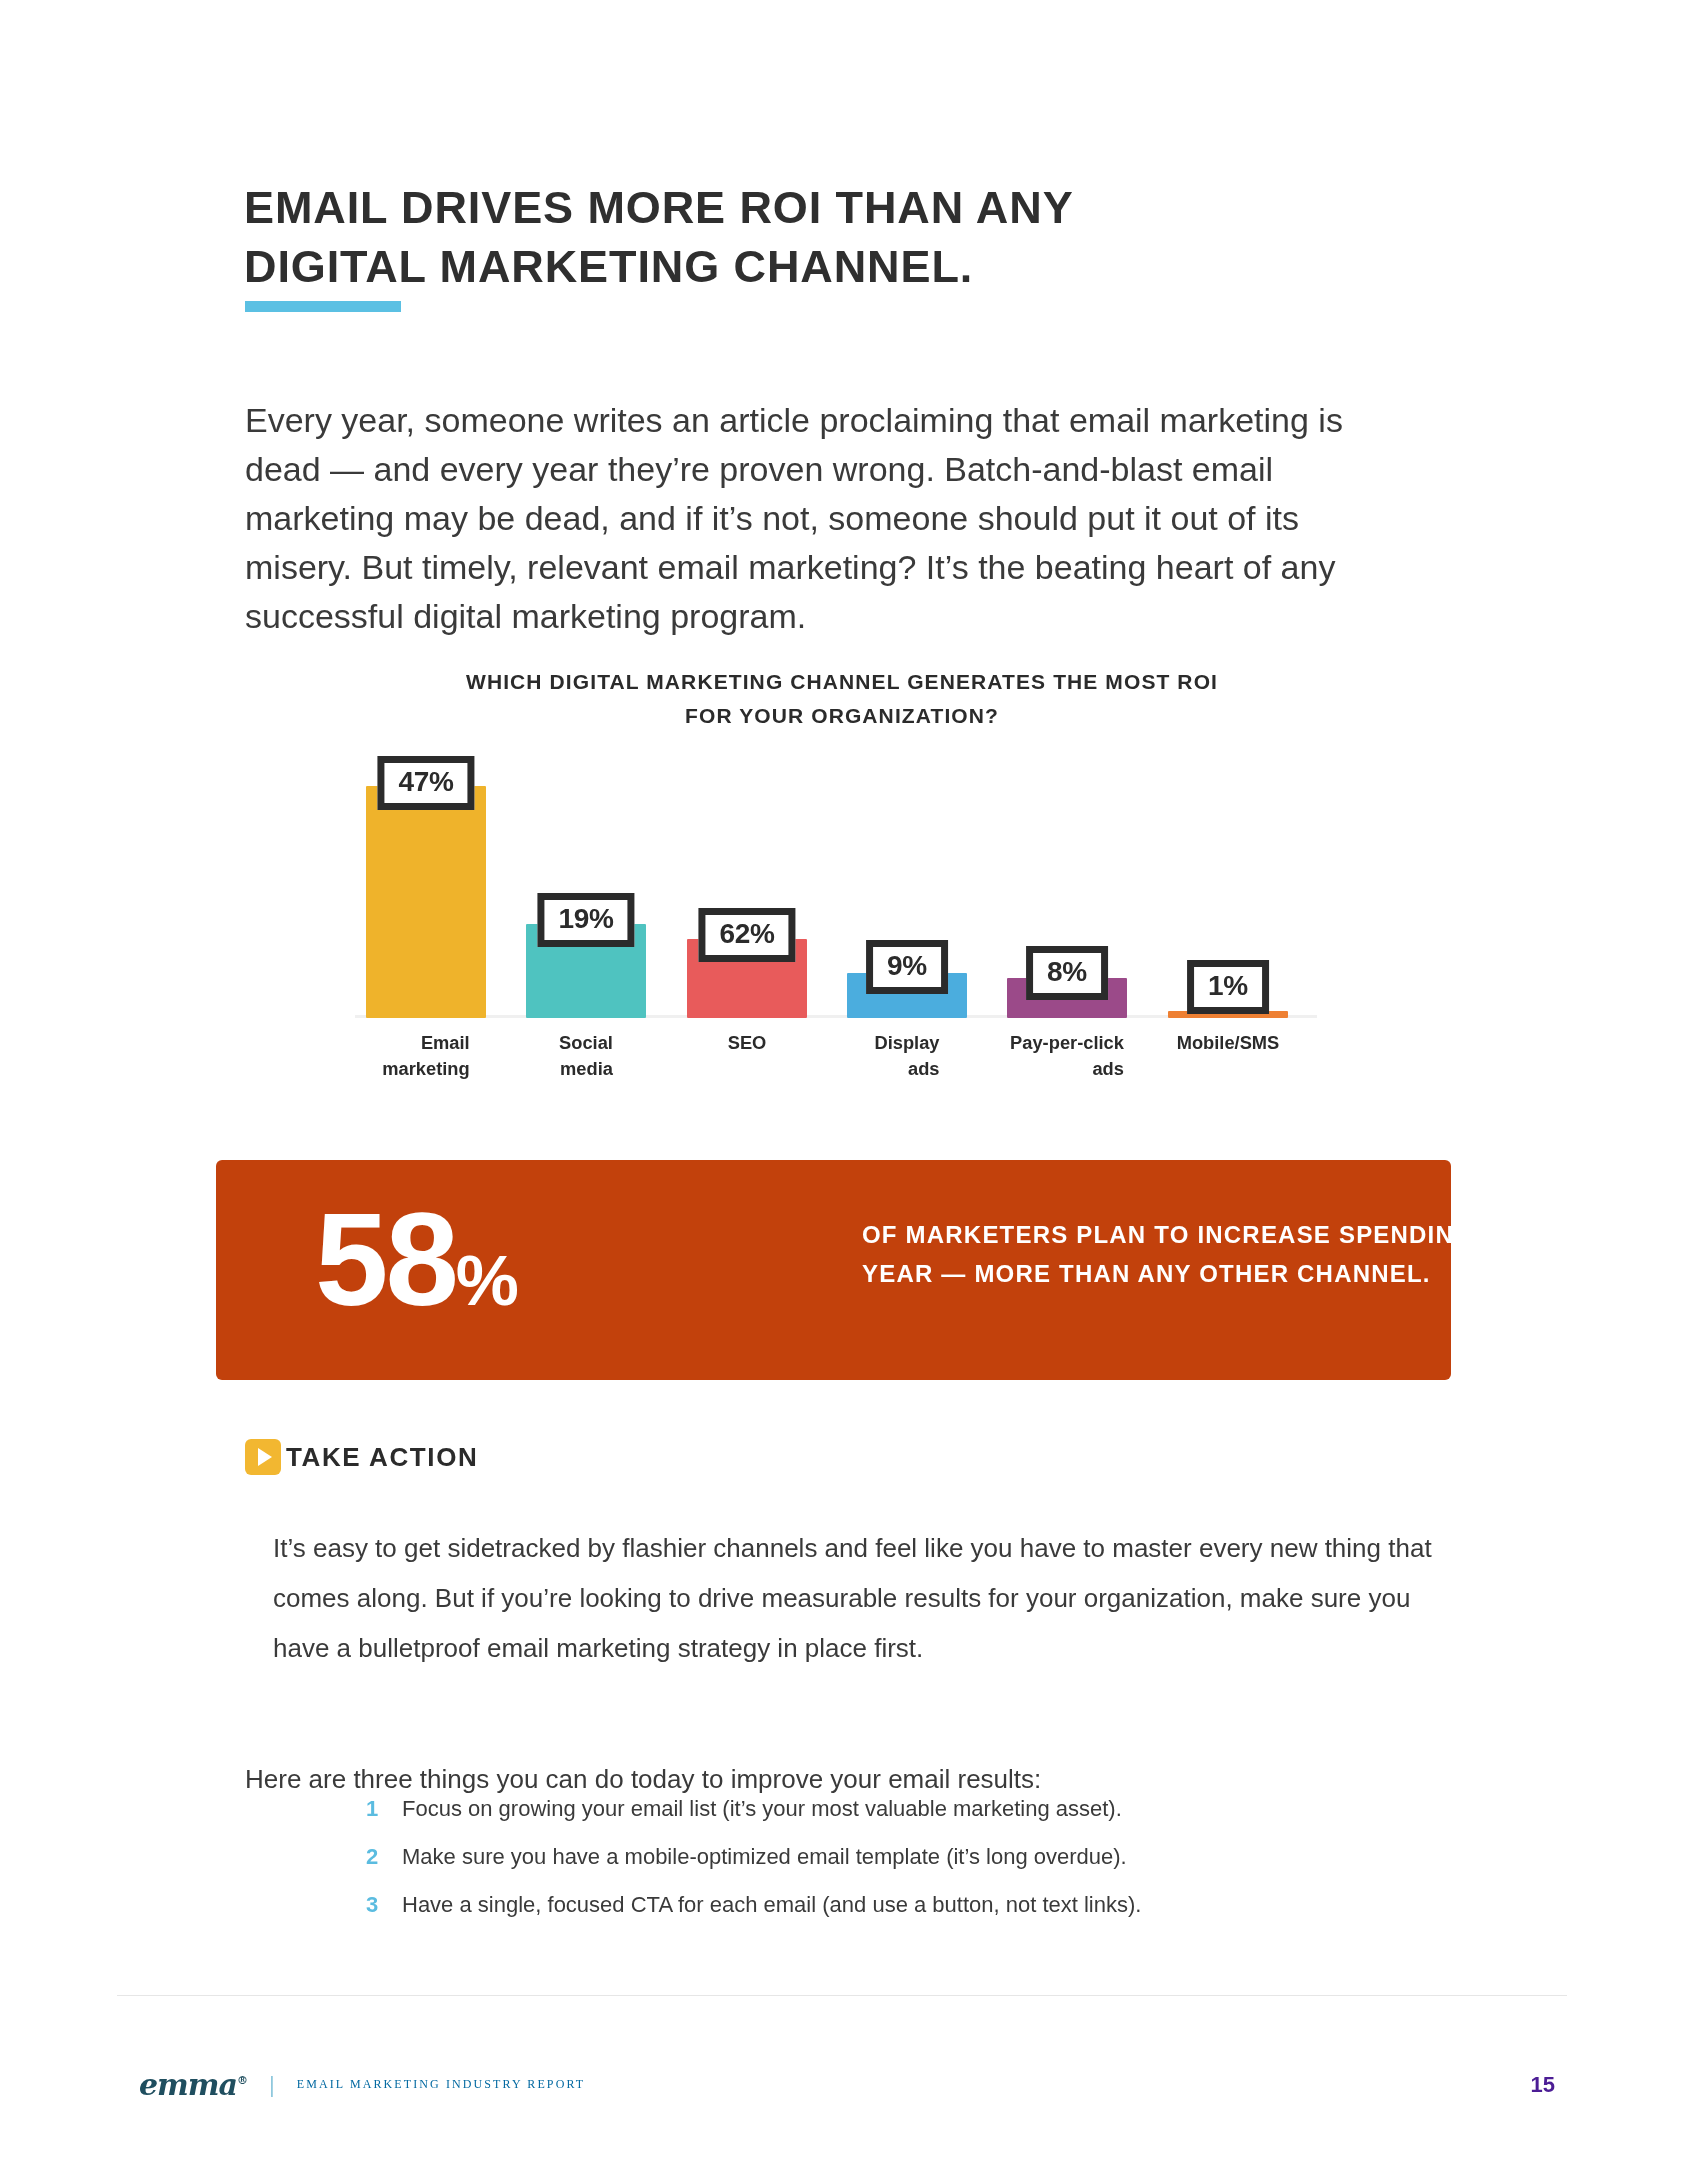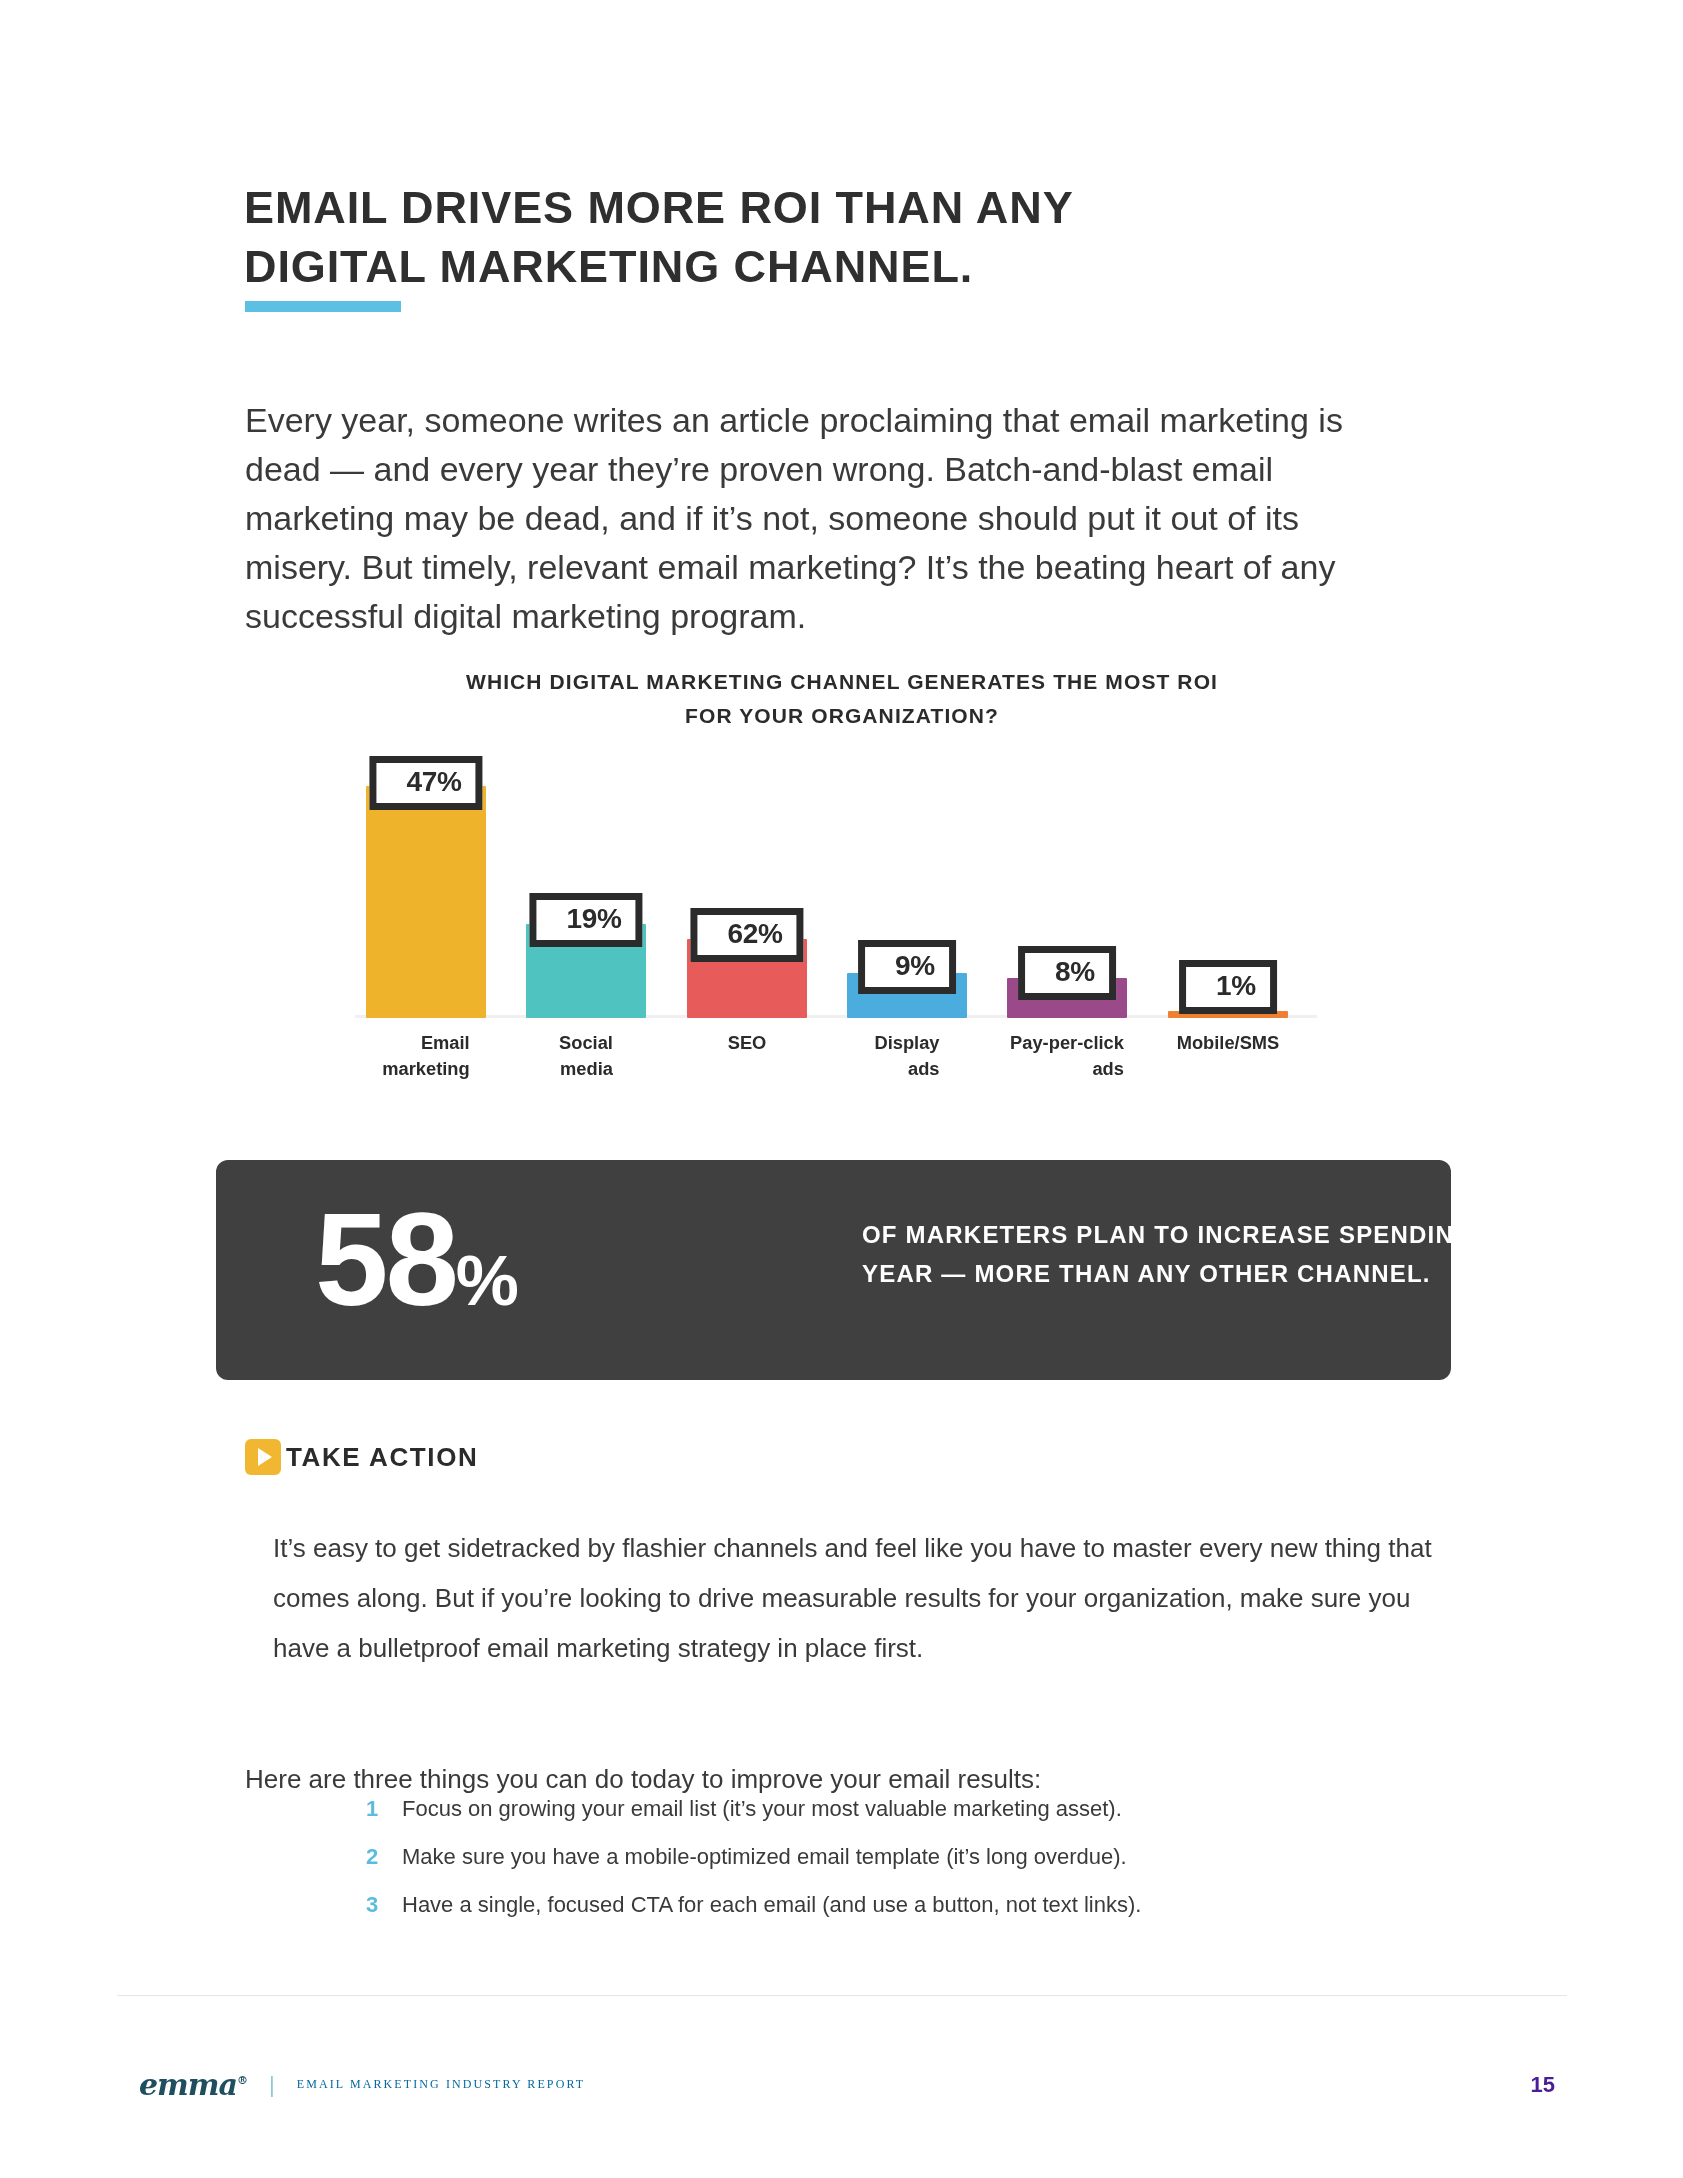--- a/index.html
+++ b/index.html
@@ -102,21 +102,21 @@
     left: 11px;
     width: 120px;
     border-radius: 1px;
   }
   .bar-label-box {
     position: absolute;
     left: 50%;
     transform: translateX(-50%);
     background: #ffffff;
     border: 7px solid #2b2b2b;
-    padding: 5px 14px 7px 30px;
+    padding: 5px 14px 7px 14px;
     font-size: 28px;
     font-weight: 700;
     color: #2b2b2b;
     line-height: 1;
     white-space: nowrap;
     z-index: 5;
     letter-spacing: -0.3px;
   }
   .cat-label {
     position: absolute;
@@ -132,22 +132,22 @@
     text-align: right;
   }
 
   
   .callout {
     position: absolute;
     left: 216px;
     top: 1160px;
     width: 1235px;
     height: 220px;
-    background: #404040;
-    border-radius: 12px;
+    background: #c2410c;
+    border-radius: 6px;
   }
   .callout-number {
     position: absolute;
     left: 99px;
     top: 34px;
     font-size: 132px;
     font-weight: 700;
     color: #ffffff;
     line-height: 1;
     letter-spacing: -3px;

